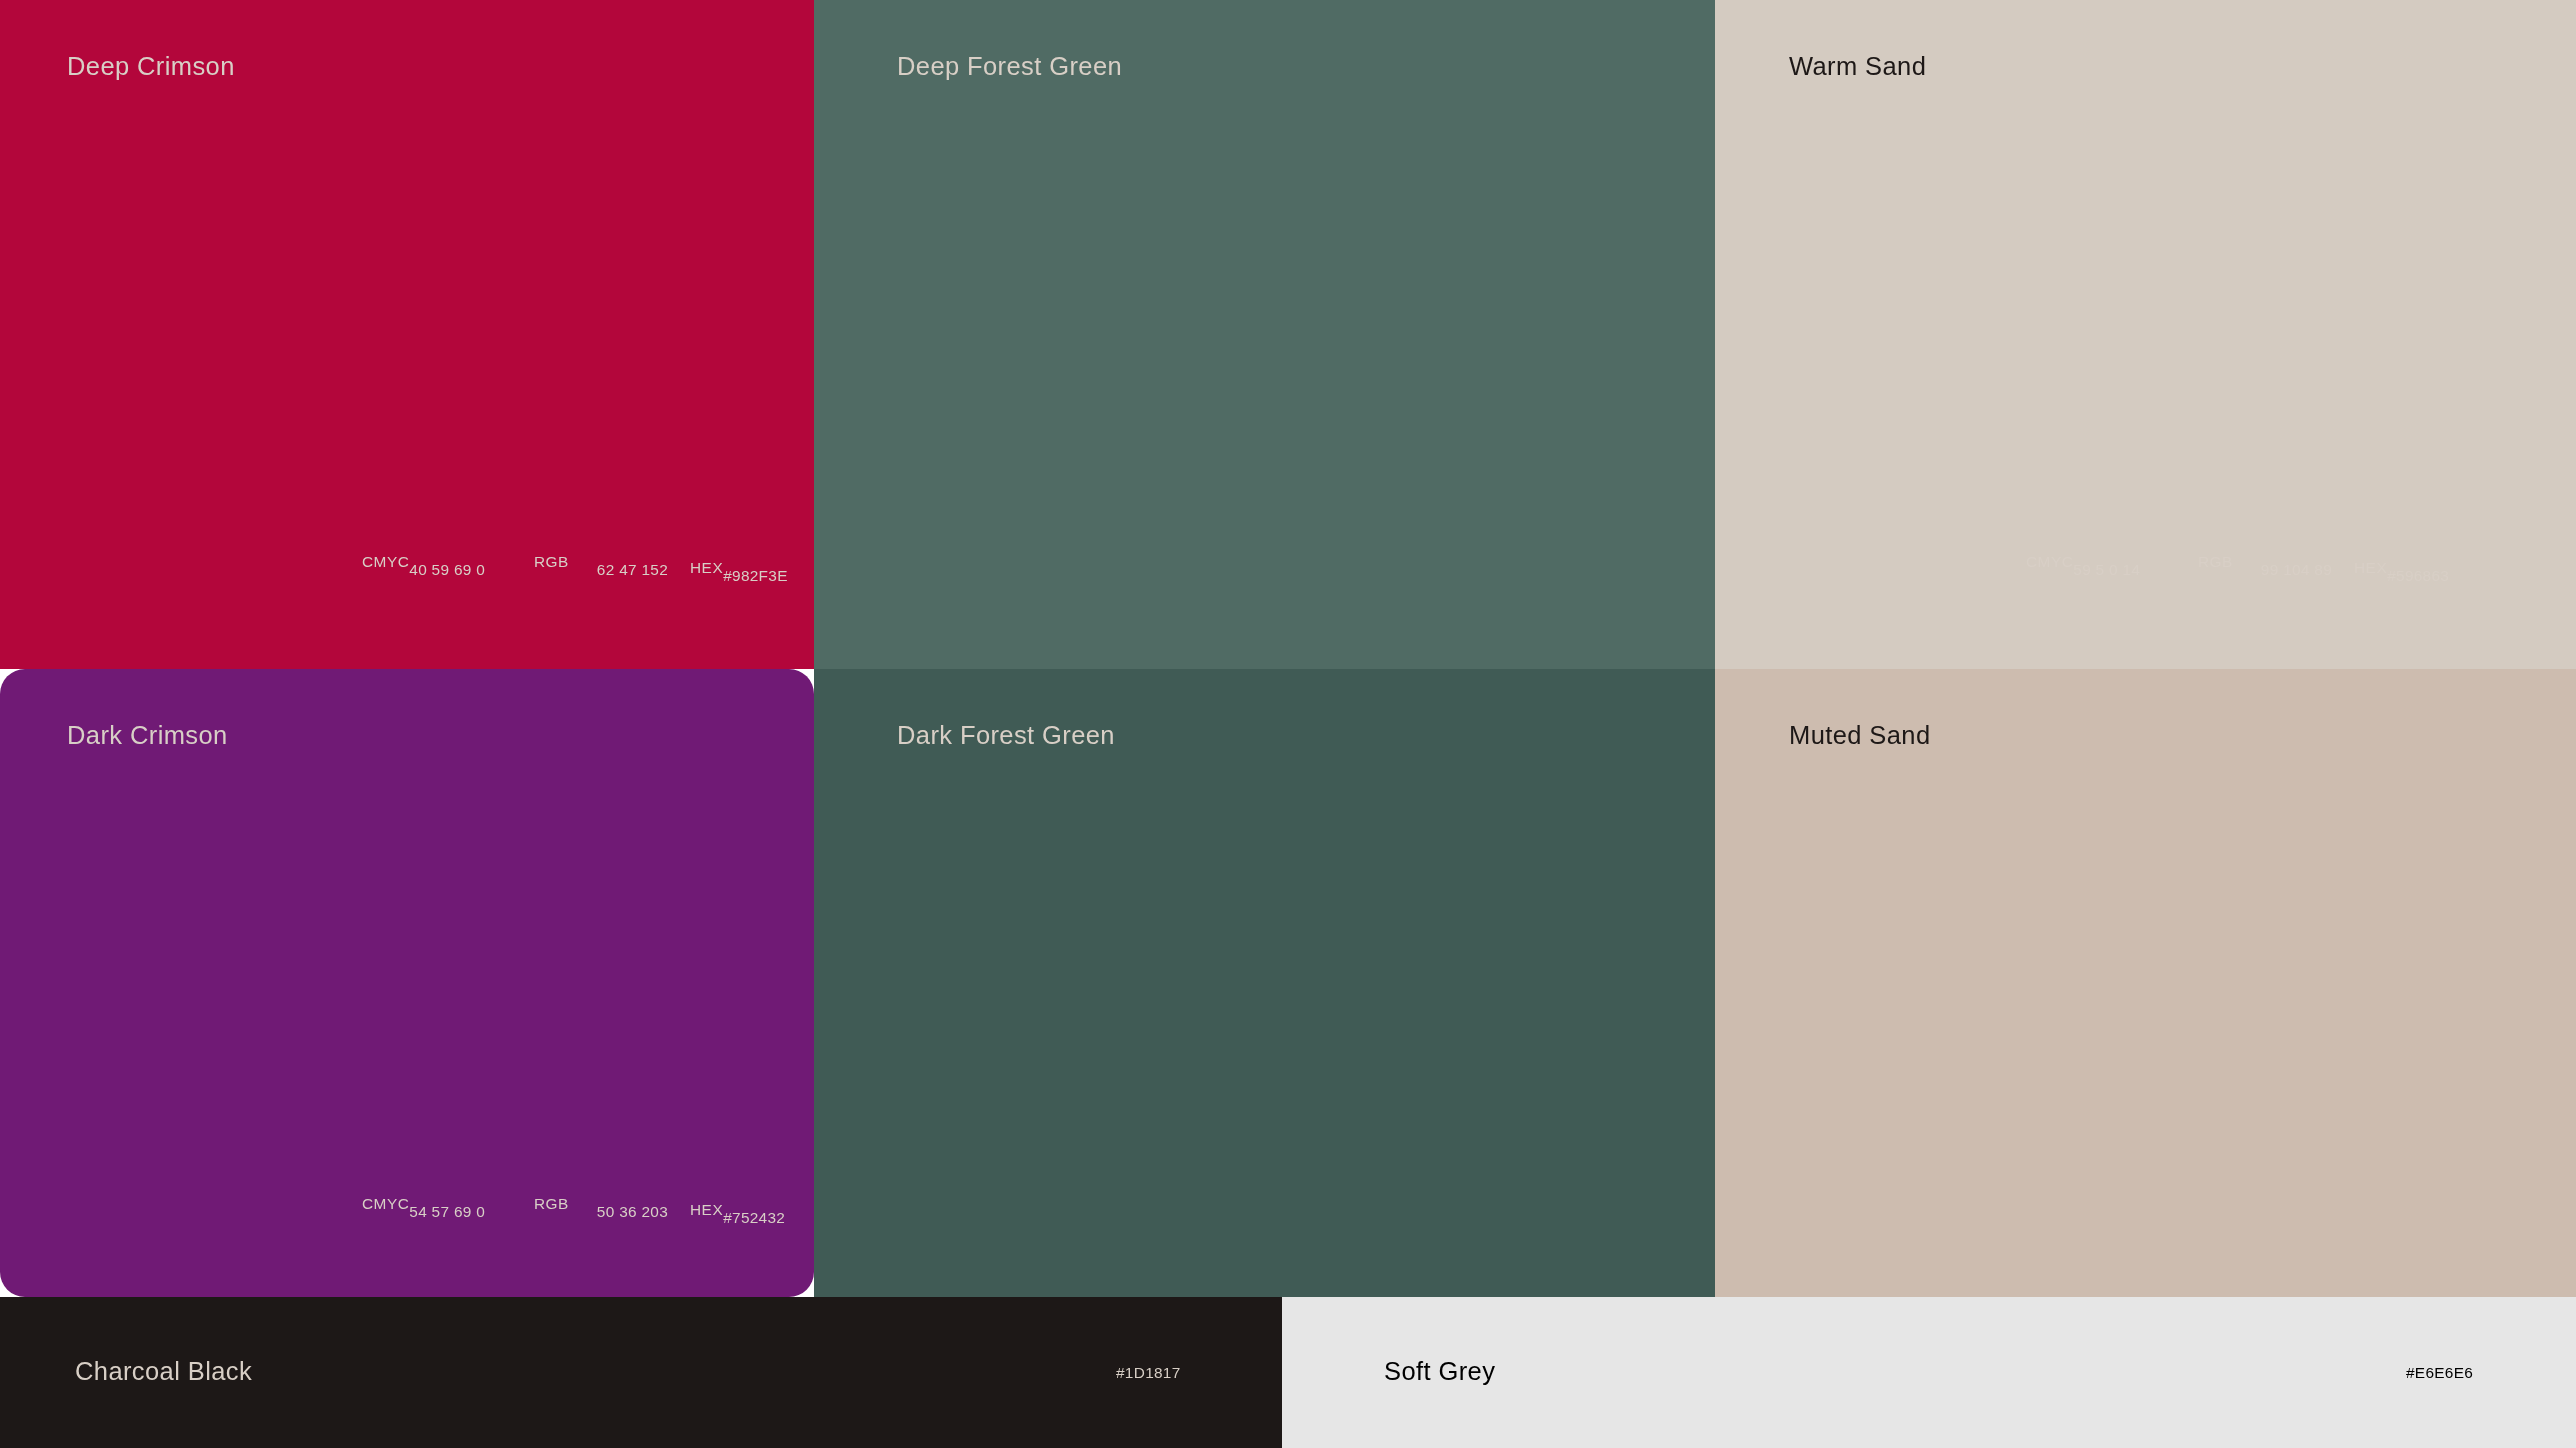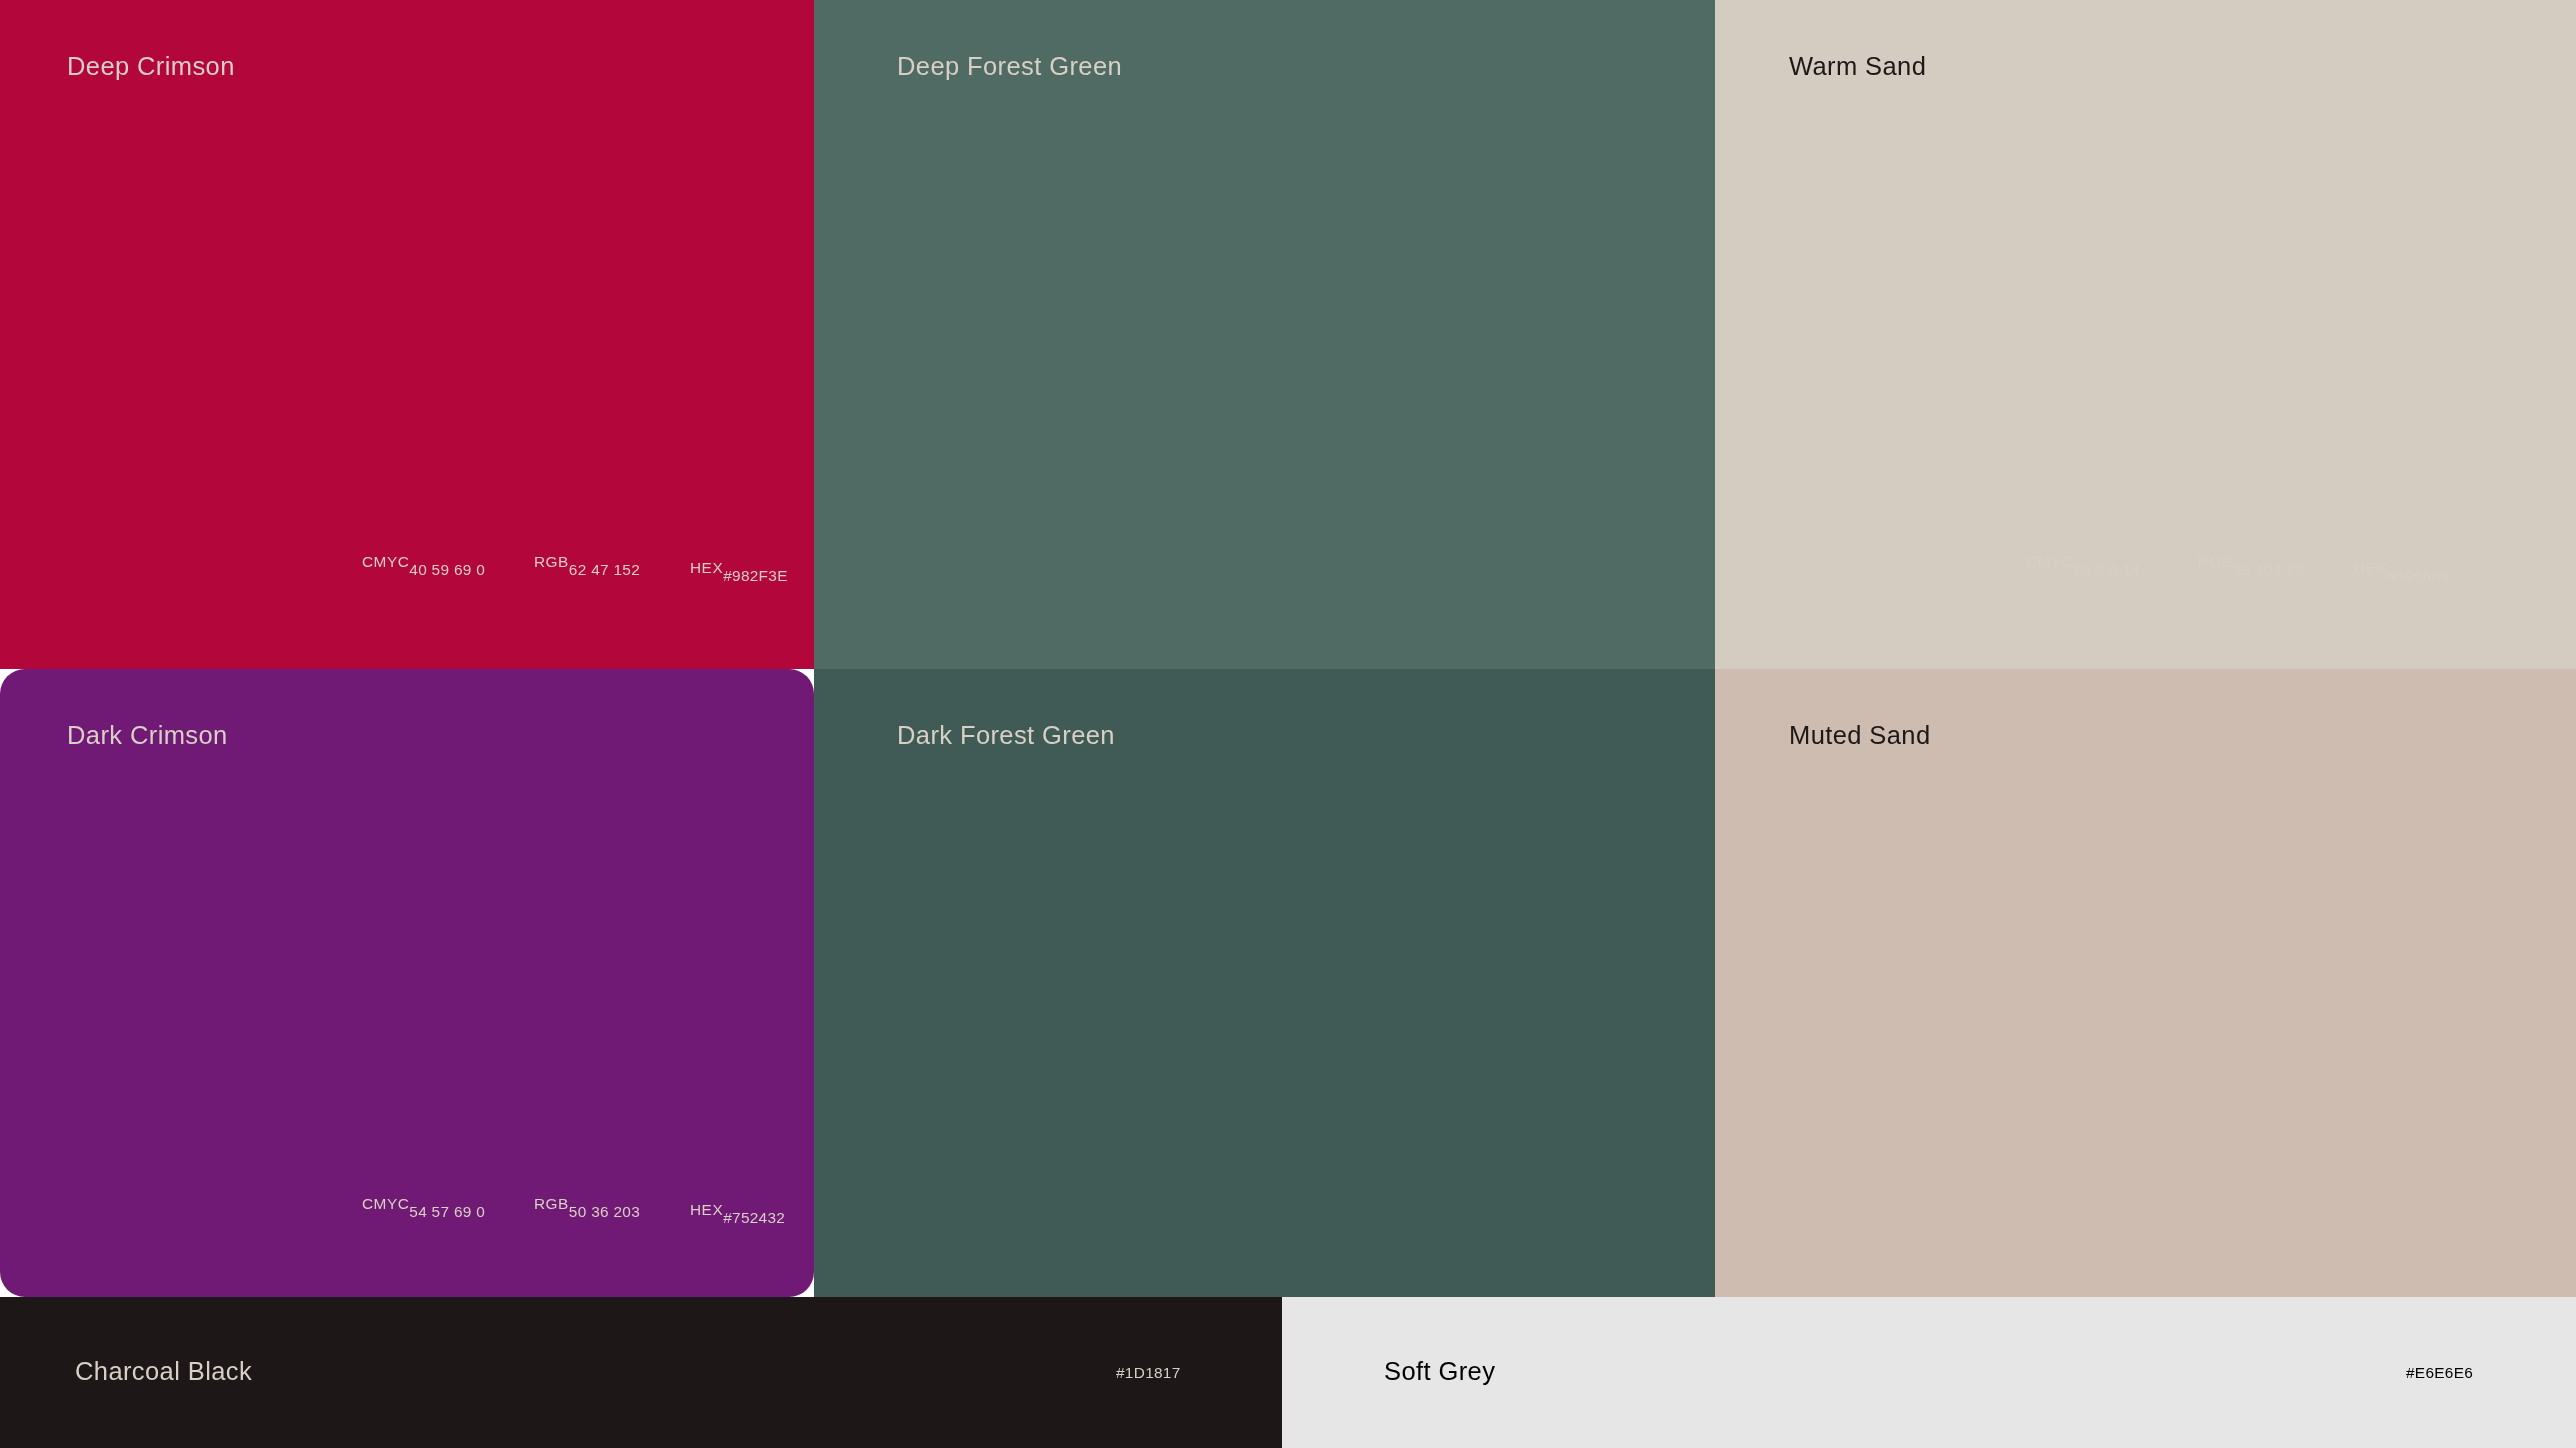--- a/index.html
+++ b/index.html
@@ -58,21 +58,21 @@
   .row-1 .specs { top: 520px; }
   .col-0 .specs { left: 362px; }
   .col-1 .specs { left: 1212px; }
 
   .spec-col {
     display: flex;
     flex-direction: row;
     align-items: center;
   }
   .spec-col.c-cmyc { width: 172px; }
-  .spec-col.c-rgb  { width: 156px; }
+  .spec-col.c-rgb  { width: 156px; gap: 28px; }
   .spec-col.c-hex  { width: 134px; margin-top: 12px; }
 
   .spec-label {
     font-size: 15.4px;
     letter-spacing: 0.5px;
     margin-bottom: 15.4px;
     white-space: nowrap;
   }
   .spec-value {
     font-size: 15.4px;

